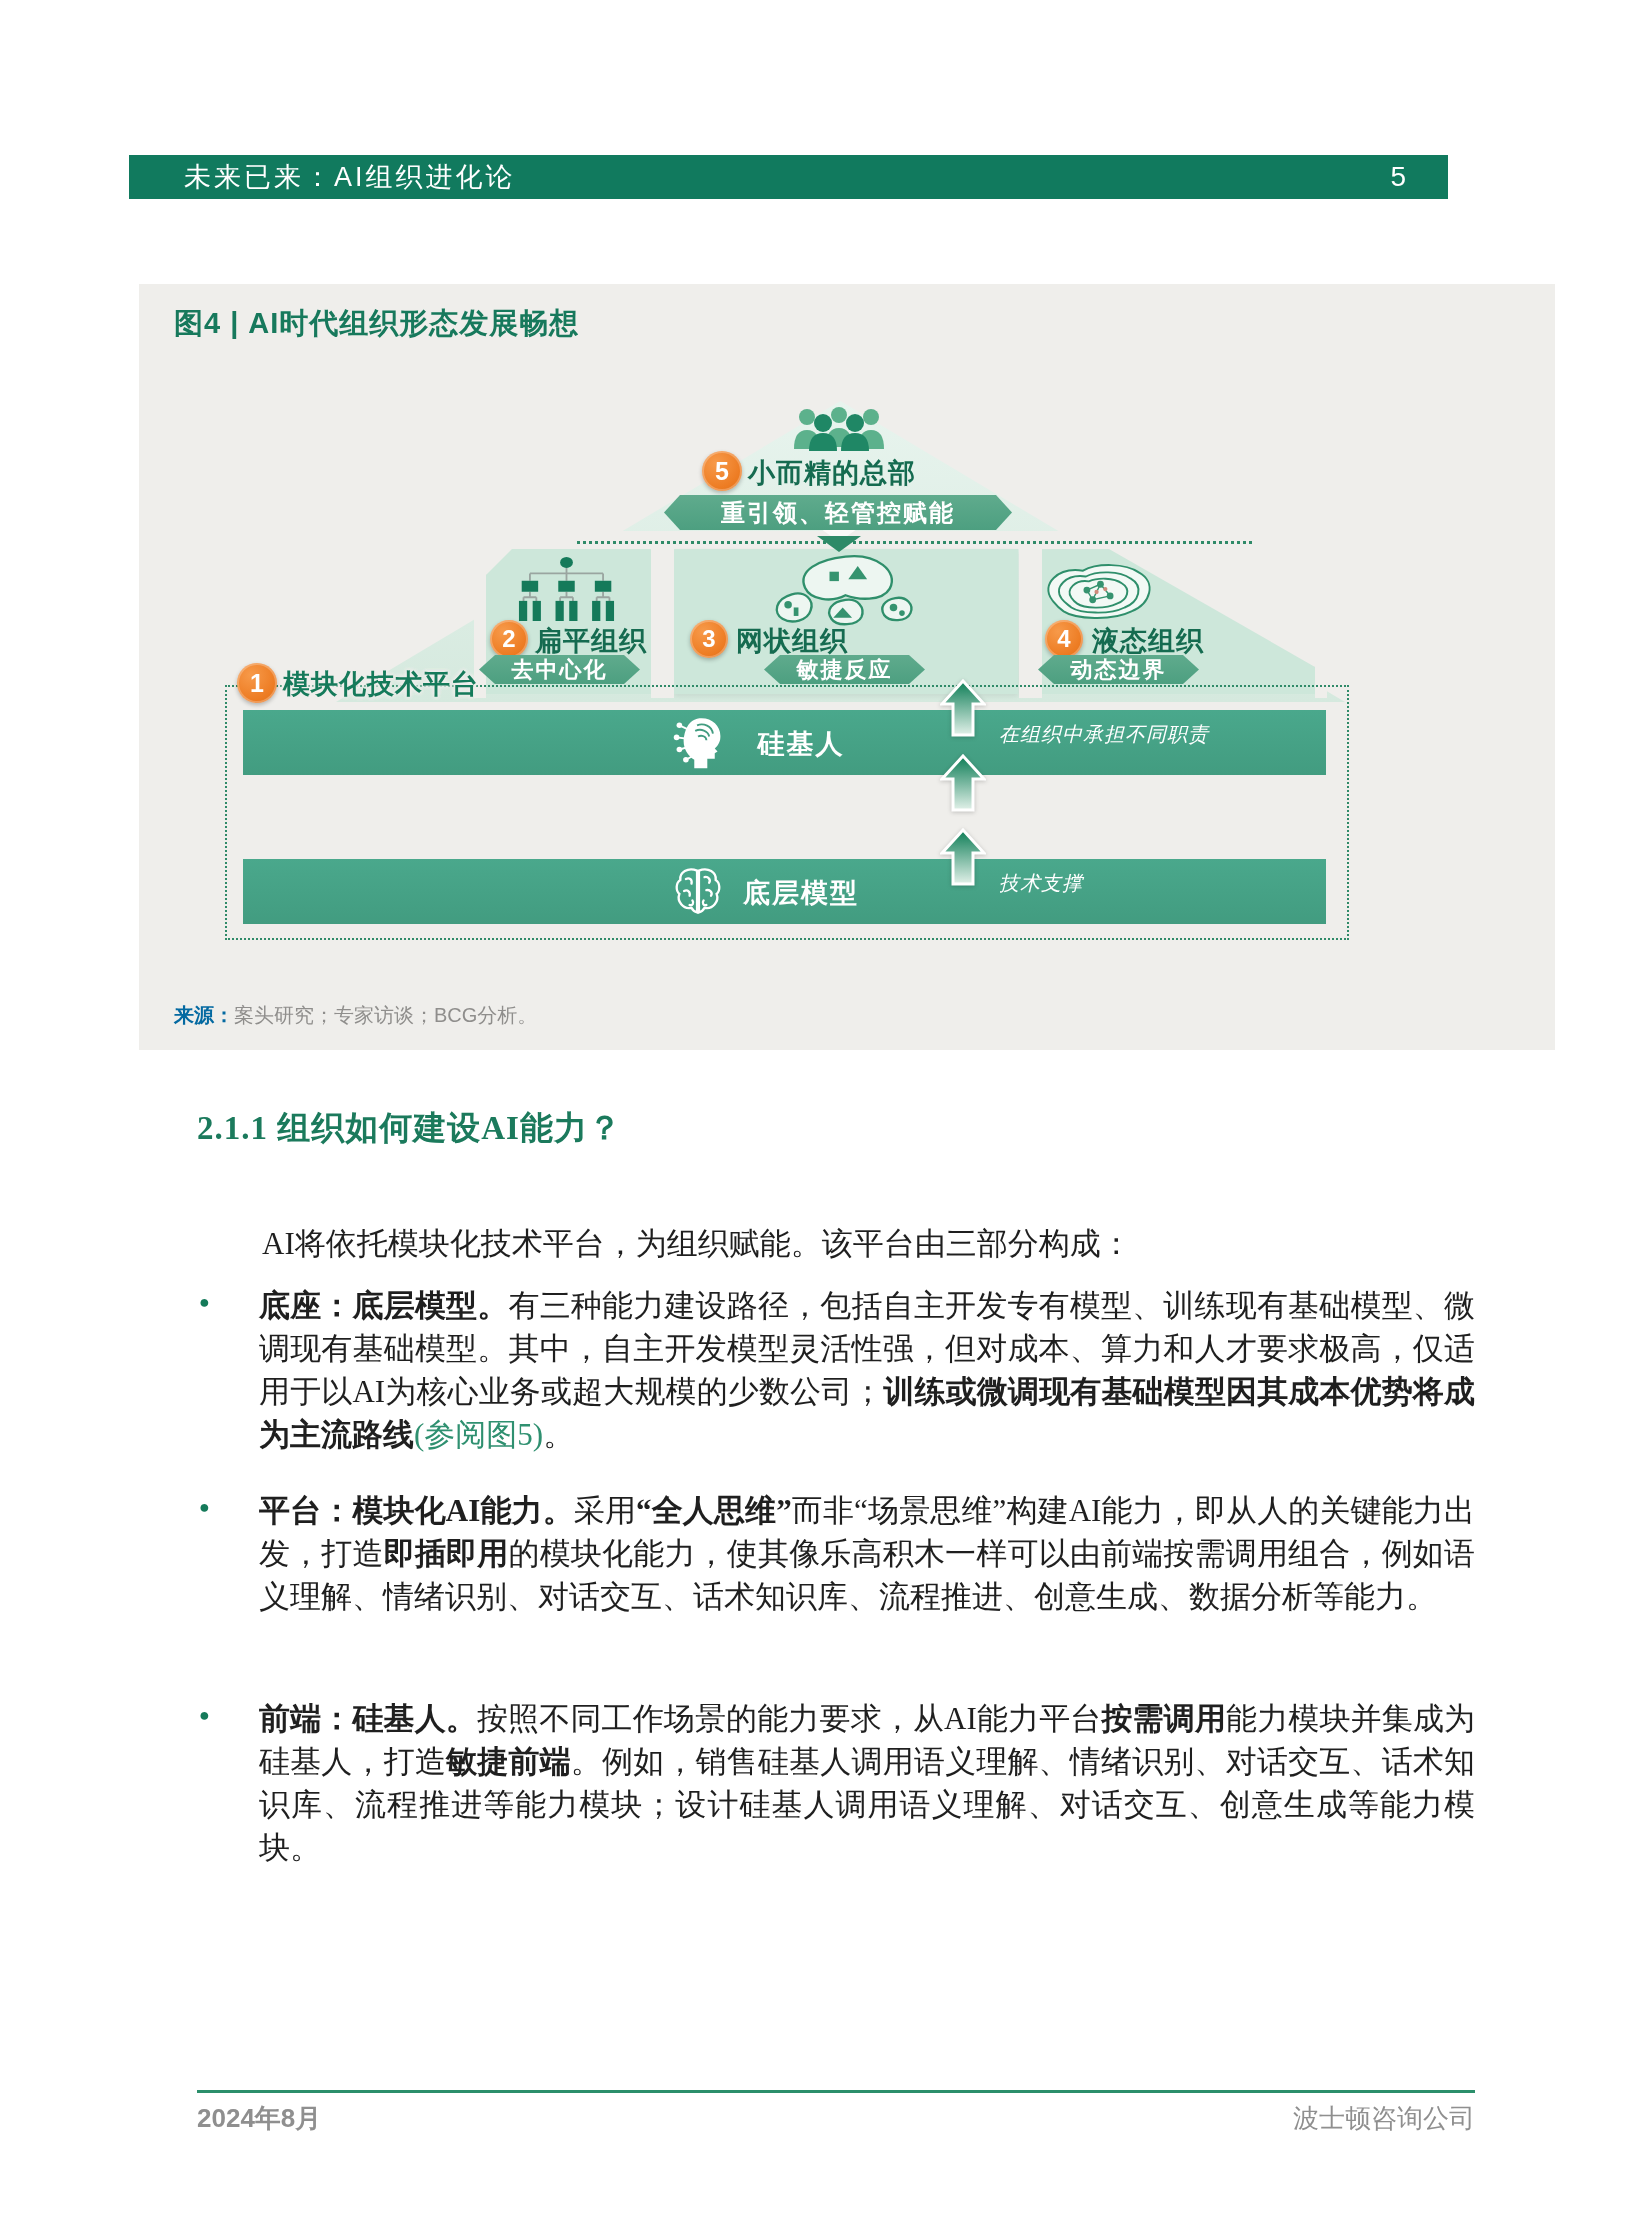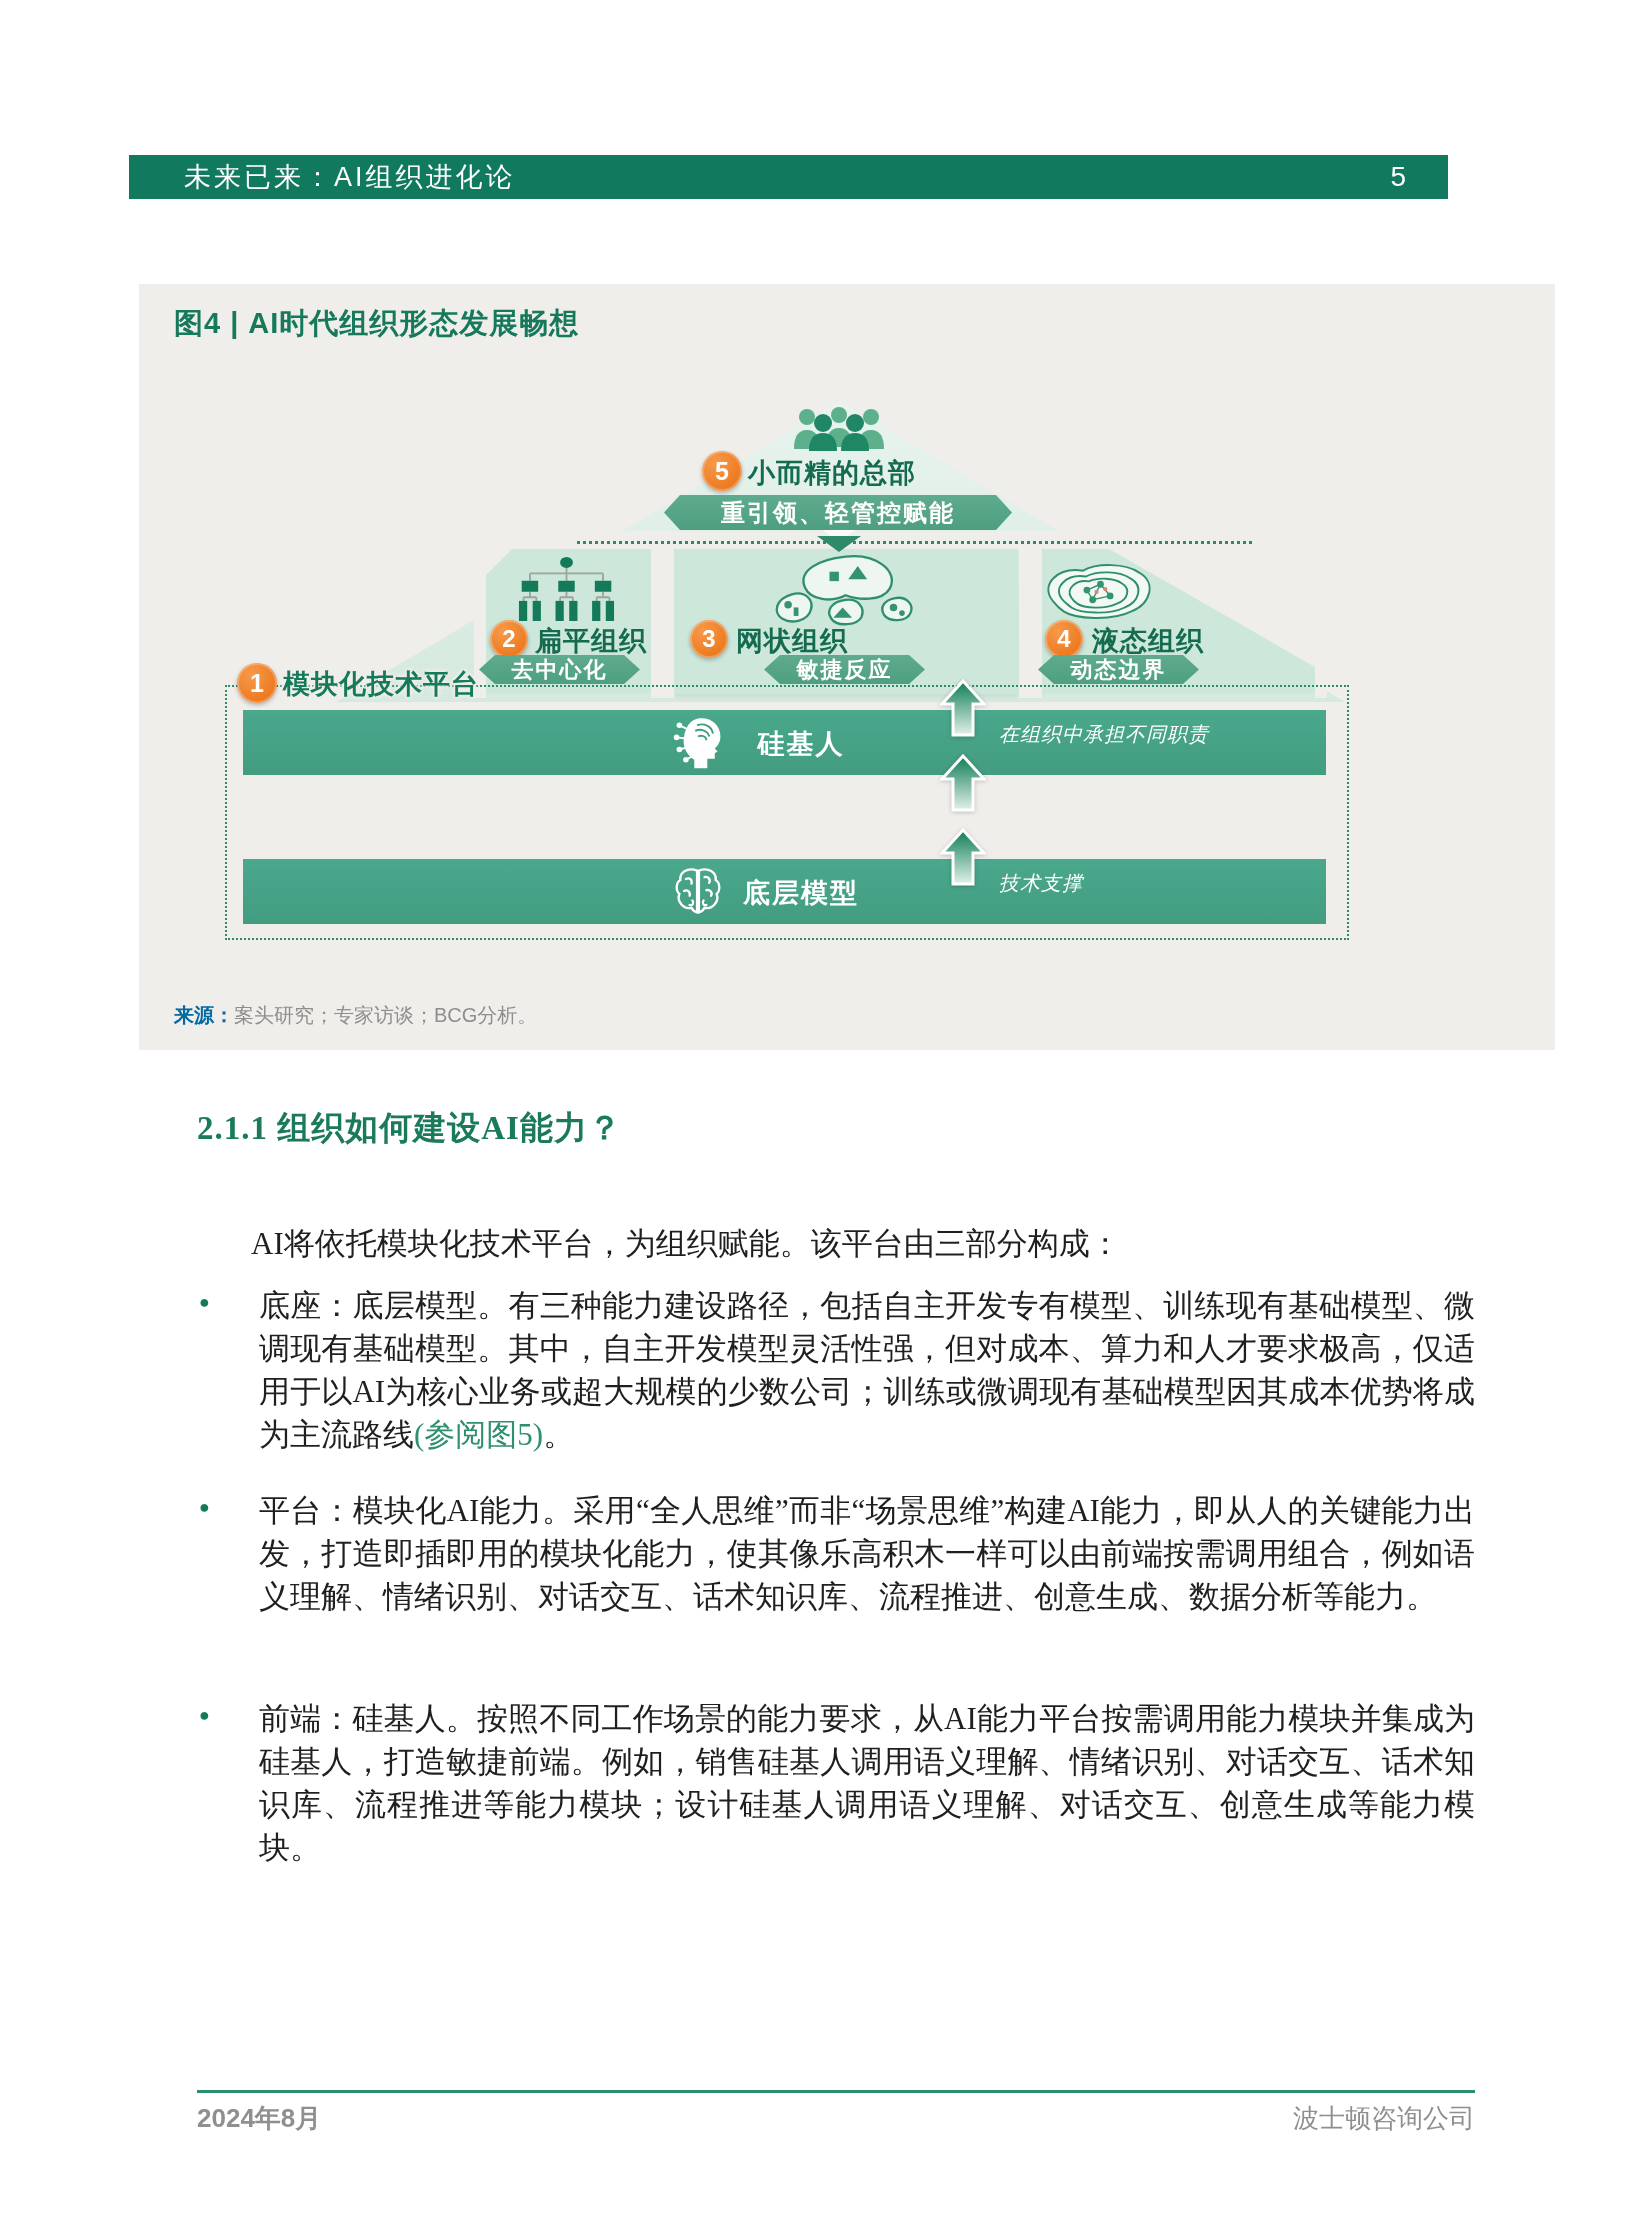--- a/index.html
+++ b/index.html
@@ -85,26 +85,26 @@
 
   .fig-source{position:absolute;left:35px;top:718px;font-size:20px;color:#8f8e8c;}
   .fig-source b{color:#0369a1;font-weight:700;}
 
   
   .serif{font-family:"Liberation Serif","DejaVu Serif",serif;}
   .sec-heading{
     position:absolute;left:197px;top:1106px;font-size:33px;font-weight:700;color:#1b7a5c;letter-spacing:1px;
   }
   .para{position:absolute;color:#1f1f1f;font-size:31px;line-height:43px;text-align:justify;}
-  .intro{left:251px;top:1222px;width:1224px;}
+  .intro{left:262px;top:1222px;width:1224px;}
   .bullet{position:absolute;left:197px;width:1286px;}
   .bullet .dot{position:absolute;left:2px;top:8px;color:#157a5a;font-size:18px;}
   .bullet .btext{display:block;margin-left:62px;width:1216px;color:#1f1f1f;font-size:31px;line-height:43px;text-align:justify;}
   .b1{top:1284px;} .b2{top:1489px;} .b3{top:1697px;}
-  .seg-bold{font-weight:400;}
+  .seg-bold{font-weight:700;}
   .seg-link{color:#2f9070;}
 
   
   .footer-rule{position:absolute;left:197px;top:2090px;width:1278px;height:3px;background:#2b8f6b;}
   .footer-text{position:absolute;top:2101px;font-size:26px;color:#8f8f8f;}
   .footer-date{left:197px;font-weight:bold;}
   .footer-company{right:171px;}
 </style>
 </head>
 <body>

